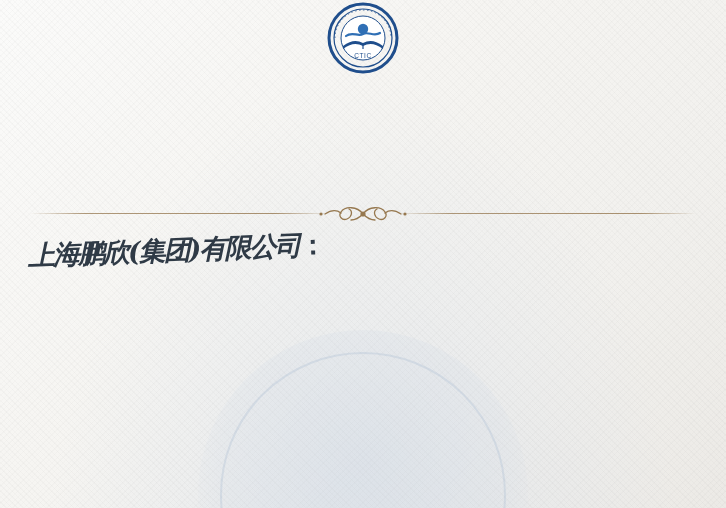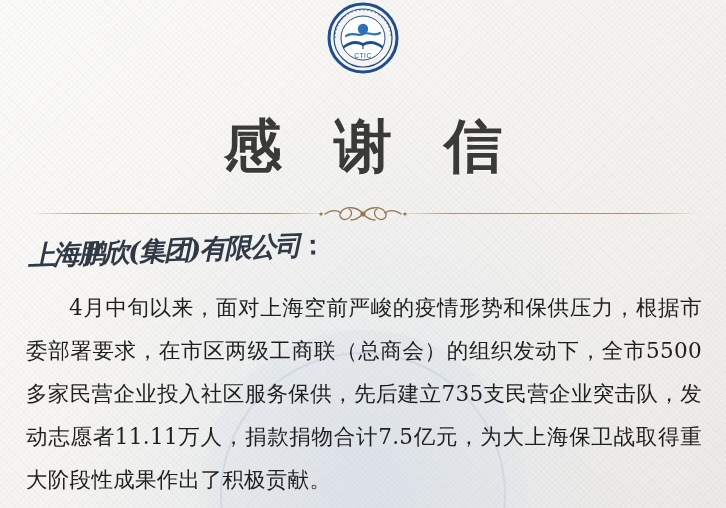--- a/index.html
+++ b/index.html
@@ -160,21 +160,20 @@
 
       <circle cx="36" cy="27" r="5.2" fill="#2f6fb5"></circle>
       <path d="M19 34 C25 29 31 35 36 32 C41 29 47 35 53 31" fill="none" stroke="#2f6fb5" stroke-width="2.2" stroke-linecap="round"></path>
 
       <path d="M36 8 A28 28 0 0 1 64 36" fill="none" stroke="#1f4e8c" stroke-width="0.8" stroke-dasharray="1.5 2.5"></path>
       <path d="M8 36 A28 28 0 0 1 36 8" fill="none" stroke="#1f4e8c" stroke-width="0.8" stroke-dasharray="1.5 2.5"></path>
       <text x="36" y="56" text-anchor="middle" font-family="Liberation Sans, sans-serif" font-size="6.5" fill="#1f4e8c" letter-spacing="0.6">CTIC</text>
     </svg>
   </div>
 
-  <div id="title">感 谢 信</div>
 
   <div id="divider">
     <div class="rule left"></div>
     <div class="rule right"></div>
     <div class="ornament">
       <svg width="128" height="28" viewBox="0 0 128 28" aria-hidden="true">
         <g fill="none" stroke="#96784f" stroke-width="1.3" stroke-linecap="round">
           <path d="M64 14 C58 6 46 6 42 12 C39 16 43 21 48 19 C53 17 54 11 50 9"></path>
           <path d="M64 14 C70 6 82 6 86 12 C89 16 85 21 80 19 C75 17 74 11 78 9"></path>
           <path d="M64 14 C60 18 56 20 52 20"></path>
@@ -186,17 +185,14 @@
         <circle cx="22" cy="14" r="1.6" fill="#96784f"></circle>
         <circle cx="106" cy="14" r="1.6" fill="#96784f"></circle>
       </svg>
     </div>
   </div>
 
   <div id="salutation">
     <span>上海鹏欣(集团)有限公司</span><span class="colon">：</span>
   </div>
 
-  <div id="body-text">
-    <p>4月中旬以来，面对上海空前严峻的疫情形势和保供压力，根据市委部署要求，在市区两级工商联（总商会）的组织发动下，全市5500多家民营企业投入社区服务保供，先后建立735支民营企业突击队，发动志愿者11.11万人，捐款捐物合计7.5亿元，为大上海保卫战取得重大阶段性成果作出了积极贡献。</p>
-  </div>
 
 </div>
 
 </body></html>

